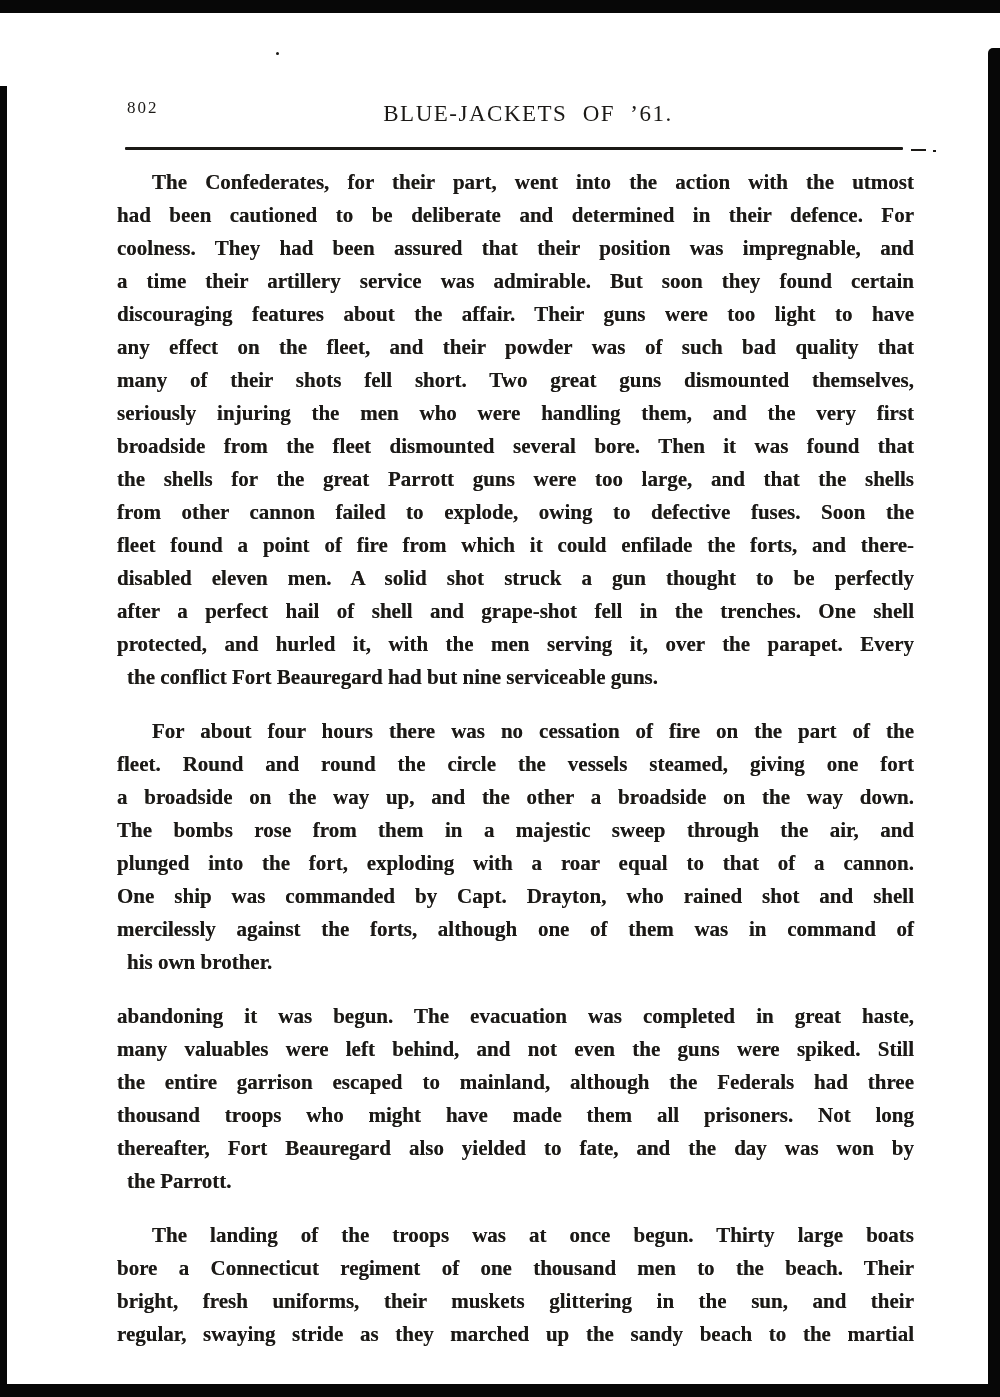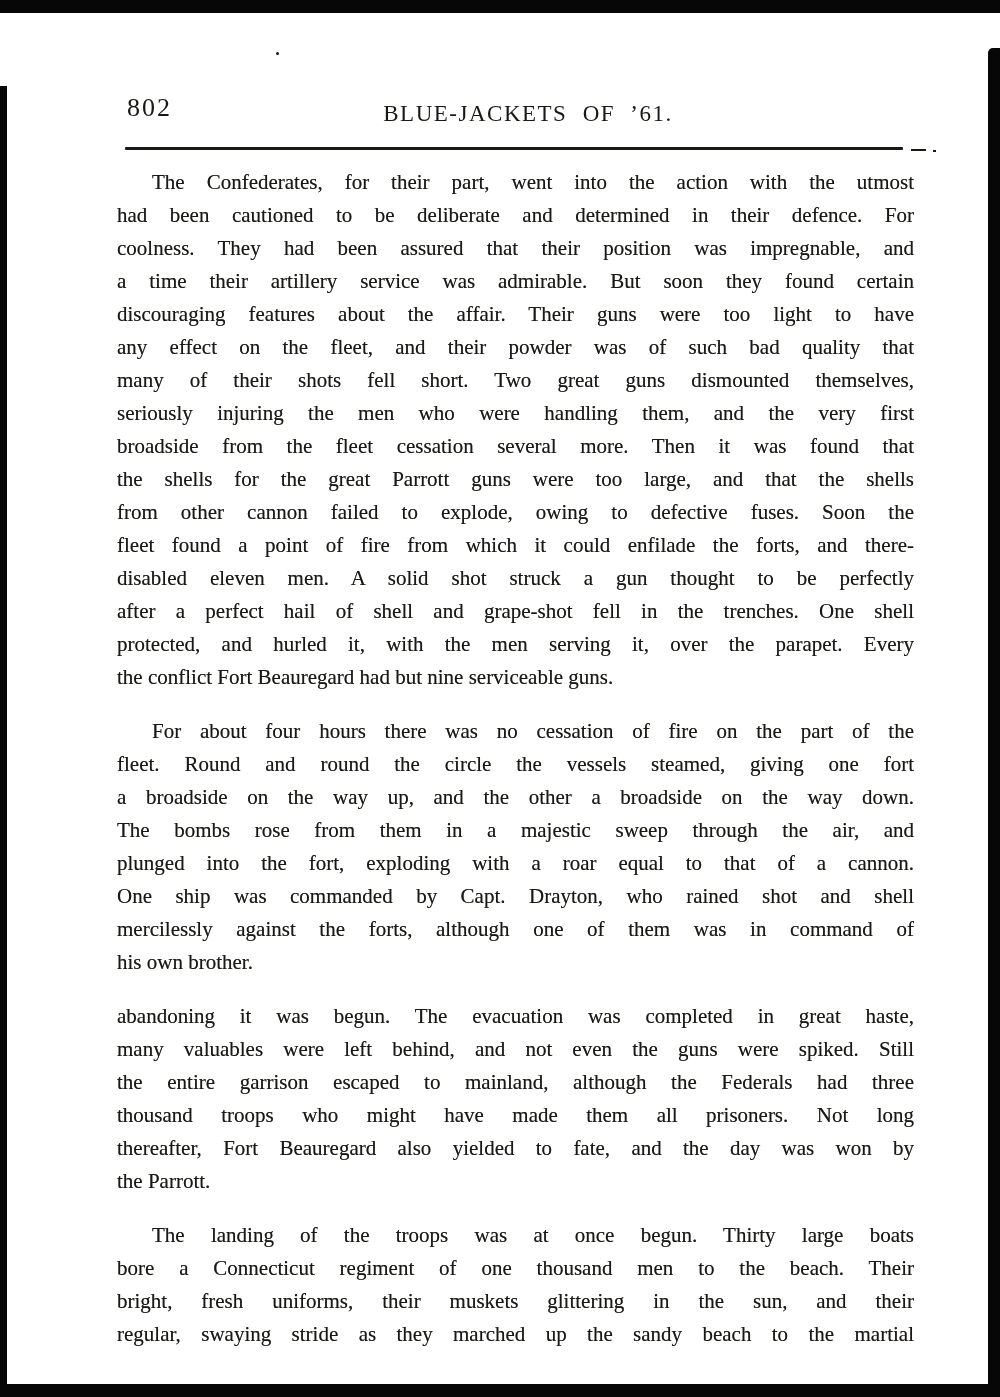--- a/index.html
+++ b/index.html
@@ -20,21 +20,21 @@
   
   .bar{position:absolute;background:var(--frame);}
   .bar.top{left:0;top:0;width:1000px;height:13px;}
   .bar.bottom{left:0;top:1384px;width:1000px;height:13px;}
   .bar.left{left:0;top:86px;width:7px;height:1311px;}
   .bar.right{left:988px;top:48px;width:12px;height:1349px;border-top-left-radius:5px;}
   .speck{position:absolute;left:276px;top:52px;width:3px;height:3px;background:var(--ink);border-radius:50%;}
   
   .pageno{
     position:absolute;left:127px;top:94px;
-    font-size:26px;letter-spacing:2px;line-height:28px;
+    font-size:17px;letter-spacing:2px;line-height:28px;
   }
   .running-head{
     position:absolute;left:0;top:101px;width:100%;
     text-align:center;transform:translateX(28px);
     font-size:23px;letter-spacing:1.5px;word-spacing:8px;line-height:26px;
   }
   .rule{position:absolute;left:125px;top:147px;width:778px;height:3px;background:var(--ink);border-radius:1px;}
   .rule-dash{position:absolute;left:911px;top:149px;width:15px;height:2px;background:var(--ink);}
   .rule-dot{position:absolute;left:933px;top:150px;width:3px;height:2px;background:var(--ink);}
   
@@ -43,23 +43,24 @@
     font-size:21px;
     text-shadow:0 0 0.4px rgba(20,18,15,.55);
   }
   .para{margin:0;padding:0;}
   .ln{
     height:33px;line-height:33px;
     white-space:normal;
     text-align:justify;
     text-align-last:justify;
     text-justify:inter-word;
+    font-weight:bold;
   }
   .ln.first{text-indent:35px;}
-  .ln.last{text-align-last:left;}
+  .ln.last{text-align-last:left;margin-left:10px;}
 </style>
 </head>
 <body>
 
 <div class="scan">
 
   <div class="bar top"></div>
   <div class="bar bottom"></div>
   <div class="bar left"></div>
   <div class="bar right"></div>
@@ -76,21 +77,21 @@
     <p class="para">
       </p>
       <div class="ln first">The Confederates, for their part, went into the action with the utmost</div>
       <div class="ln">had been cautioned to be deliberate and determined in their defence. For</div>
       <div class="ln">coolness. They had been assured that their position was impregnable, and</div>
       <div class="ln">a time their artillery service was admirable. But soon they found certain</div>
       <div class="ln">discouraging features about the affair. Their guns were too light to have</div>
       <div class="ln">any effect on the fleet, and their powder was of such bad quality that</div>
       <div class="ln">many of their shots fell short. Two great guns dismounted themselves,</div>
       <div class="ln">seriously injuring the men who were handling them, and the very first</div>
-      <div class="ln">broadside from the fleet cessation several more. Then it was found that</div>
+      <div class="ln">broadside from the fleet dismounted several bore. Then it was found that</div>
       <div class="ln">the shells for the great Parrott guns were too large, and that the shells</div>
       <div class="ln">from other cannon failed to explode, owing to defective fuses. Soon the</div>
       <div class="ln">fleet found a point of fire from which it could enfilade the forts, and there-</div>
       <div class="ln">disabled eleven men. A solid shot struck a gun thought to be perfectly</div>
       <div class="ln">after a perfect hail of shell and grape-shot fell in the trenches. One shell</div>
       <div class="ln">protected, and hurled it, with the men serving it, over the parapet. Every</div>
       <div class="ln last">the conflict Fort Beauregard had but nine serviceable guns.</div>
     <p></p>
 
     <p class="para">

